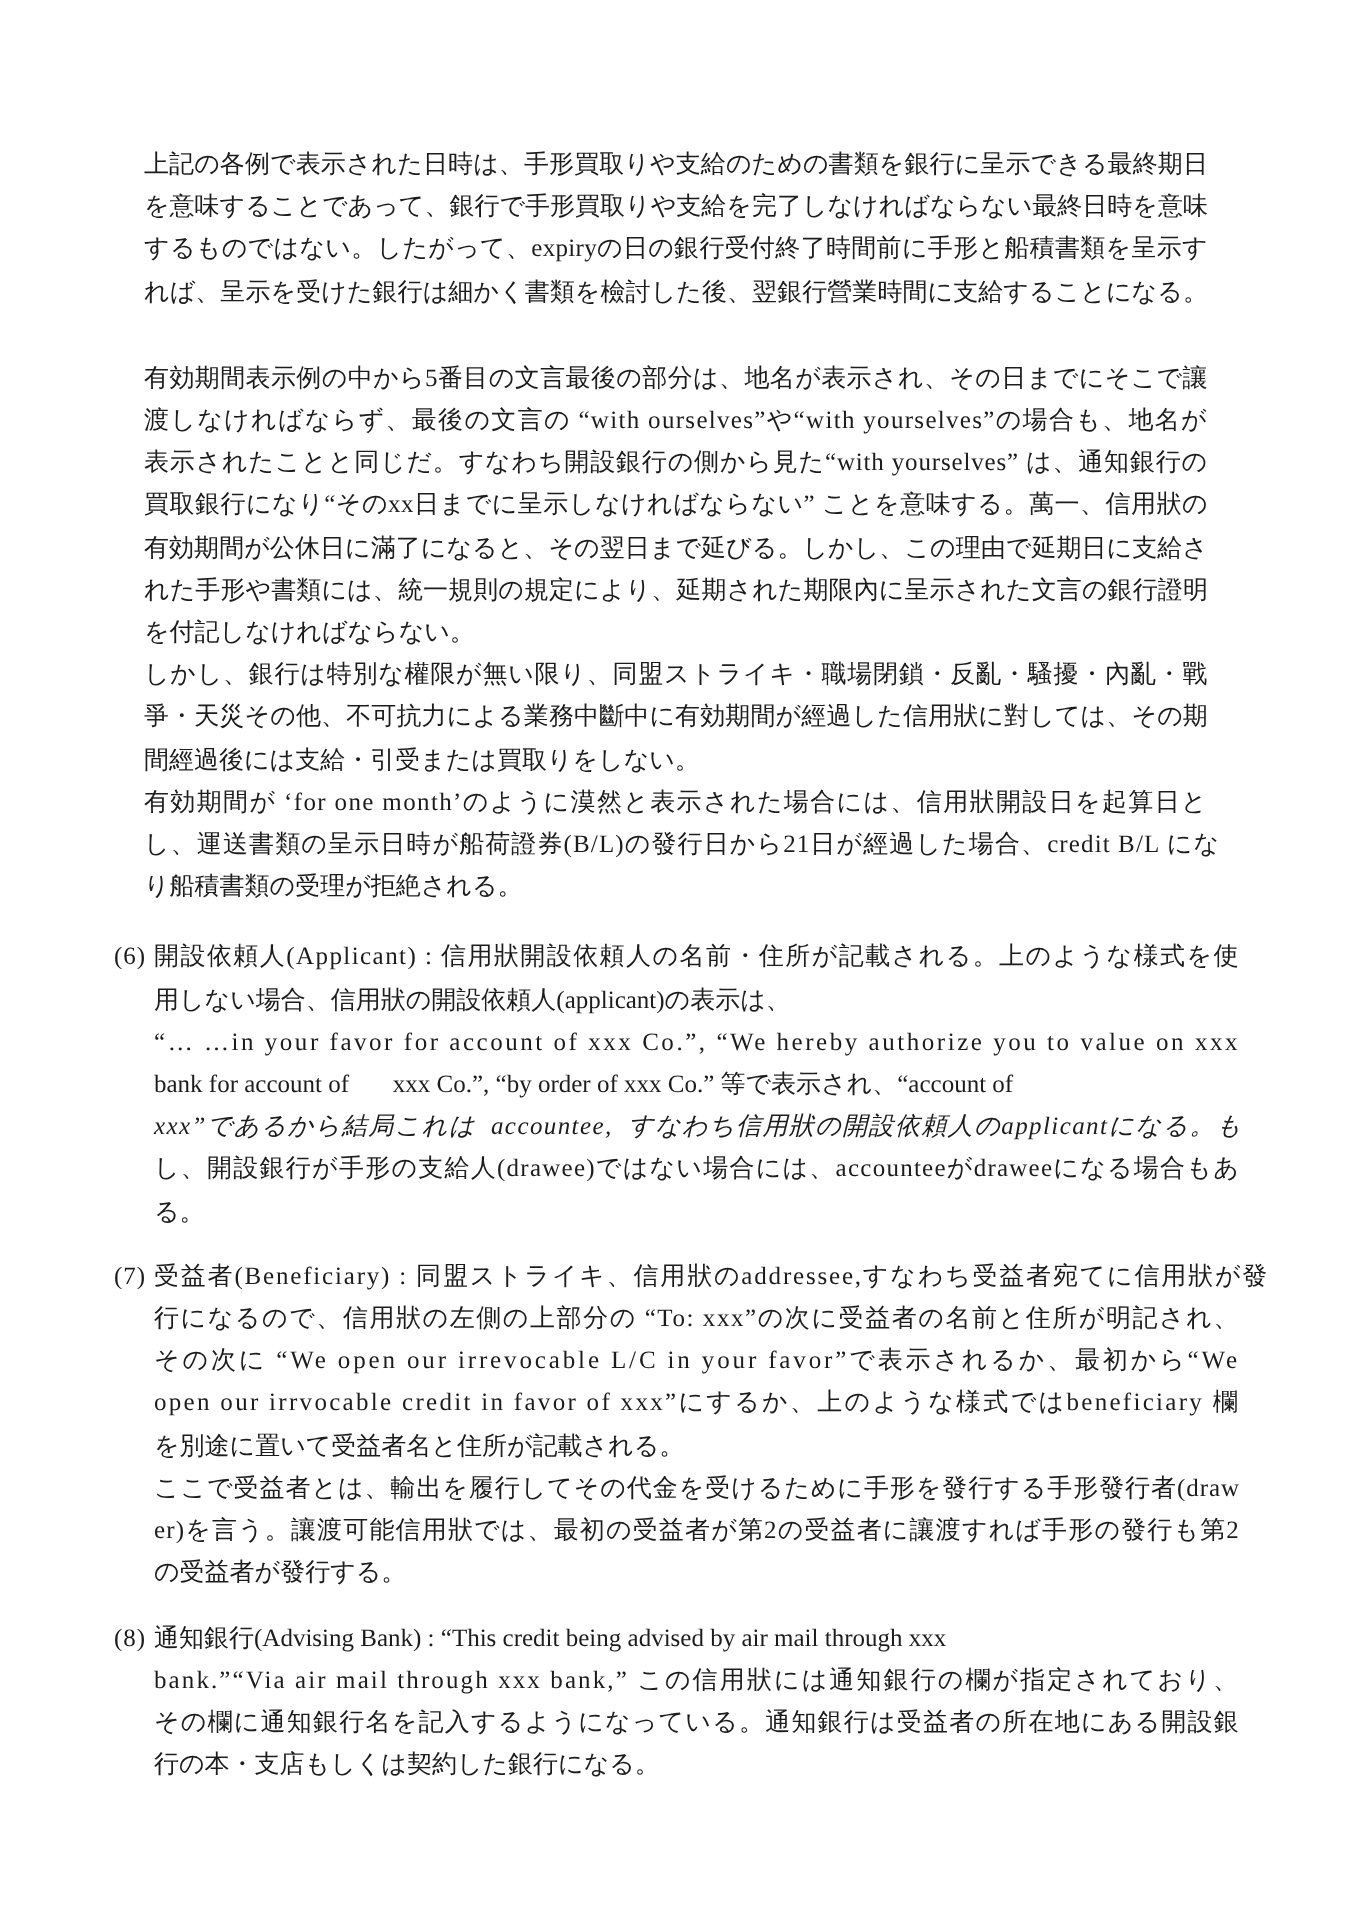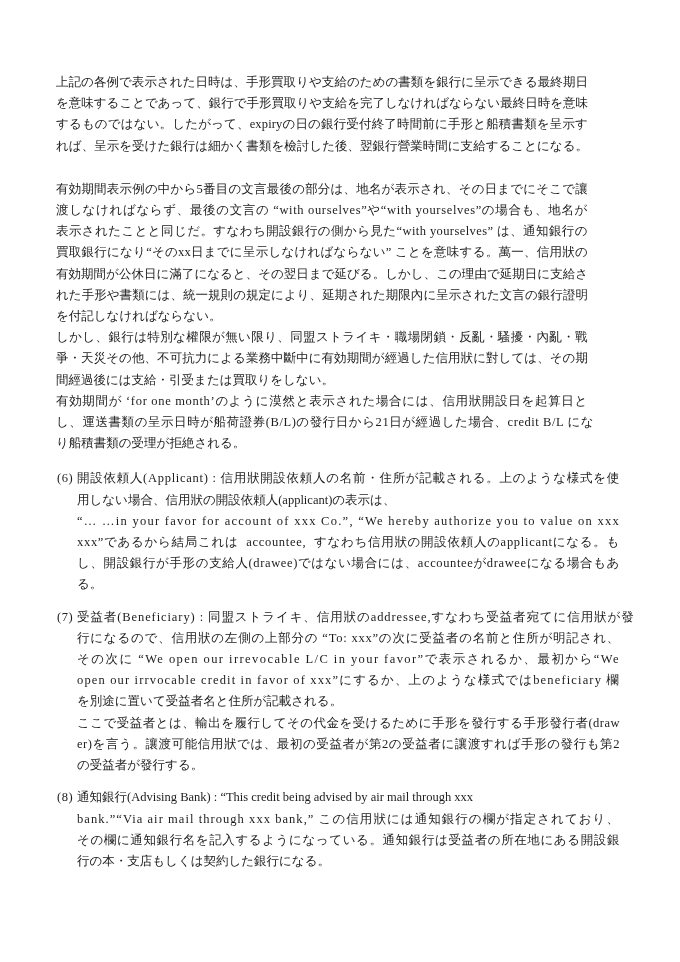--- a/index.html
+++ b/index.html
@@ -12,21 +12,21 @@
     height: 962px;
     overflow: hidden;
     font-family: "Liberation Serif", "DejaVu Serif", serif;
     color: #1c1c1c;
   }
   #doc {
     padding-top: 72px;
     box-sizing: border-box;
   }
   .para {
-    margin-left: 56px;
+    margin-left: 72px;
     width: 532px;
   }
   .item {
     margin-left: 57px;
     width: 563px;
     padding-left: 20px;
     box-sizing: border-box;
     position: relative;
   }
   .item .num {
@@ -70,21 +70,22 @@
       <div class="ln"><span class="t">間經過後には支給・引受または買取りをしない。</span></div>
       <div class="ln" style="letter-spacing: 0.682079px;"><span class="t">有効期間が ‘for one month’のように漠然と表示された場合には、信用狀開設日を起算日と</span></div>
       <div class="ln" style="letter-spacing: 0.557187px;"><span class="t">し、運送書類の呈示日時が船荷證券(B/L)の發行日から21日が經過した場合、credit B/L にな</span></div>
       <div class="ln"><span class="t">り船積書類の受理が拒絶される。</span></div>
     </div>
     <div class="item">
       <span class="num">(6)</span>
       <div class="ln" style="letter-spacing: 0.71875px;"><span class="t">開設依頼人(Applicant) : 信用狀開設依頼人の名前・住所が記載される。上のような様式を使</span></div>
       <div class="ln"><span class="t">用しない場合、信用狀の開設依頼人(applicant)の表示は、</span></div>
       <div class="ln" style="letter-spacing: 1.26807px; text-align: right;"><span class="t">“… …in your favor for account of xxx Co.”, “We hereby authorize you to value on xxx</span></div>
-      <div class="ln" style="letter-spacing: 0.705636px;"><span class="t">xxx”であるから結局これは&nbsp; accountee,&nbsp; すなわち信用狀の開設依頼人のapplicantになる。も</span></div>
+      <div class="ln"><span class="t">bank for account of &nbsp;&nbsp;&nbsp;&nbsp;&nbsp; xxx Co.”, “by order of xxx Co.” 等で表示され、“account of</span></div>
+      <div class="ln" style="letter-spacing: 0.705636px; font-style: italic;"><span class="t">xxx”であるから結局これは&nbsp; accountee,&nbsp; すなわち信用狀の開設依頼人のapplicantになる。も</span></div>
       <div class="ln" style="letter-spacing: 0.625295px;"><span class="t">し、開設銀行が手形の支給人(drawee)ではない場合には、accounteeがdraweeになる場合もあ</span></div>
       <div class="ln"><span class="t">る。</span></div>
     </div>
     <div class="item">
       <span class="num">(7)</span>
       <div class="ln" style="letter-spacing: 0.905398px;"><span class="t">受益者(Beneficiary) : 同盟ストライキ、信用狀のaddressee,すなわち受益者宛てに信用狀が發</span></div>
       <div class="ln" style="letter-spacing: 0.782948px;"><span class="t">行になるので、信用狀の左側の上部分の “To: xxx”の次に受益者の名前と住所が明記され、</span></div>
       <div class="ln" style="letter-spacing: 1.43006px;"><span class="t">その次に “We open our irrevocable L/C in your favor”で表示されるか、最初から“We</span></div>
       <div class="ln" style="letter-spacing: 1.14955px;"><span class="t">open our irrvocable credit in favor of xxx”にするか、上のような様式ではbeneficiary 欄</span></div>
       <div class="ln"><span class="t">を別途に置いて受益者名と住所が記載される。</span></div>

